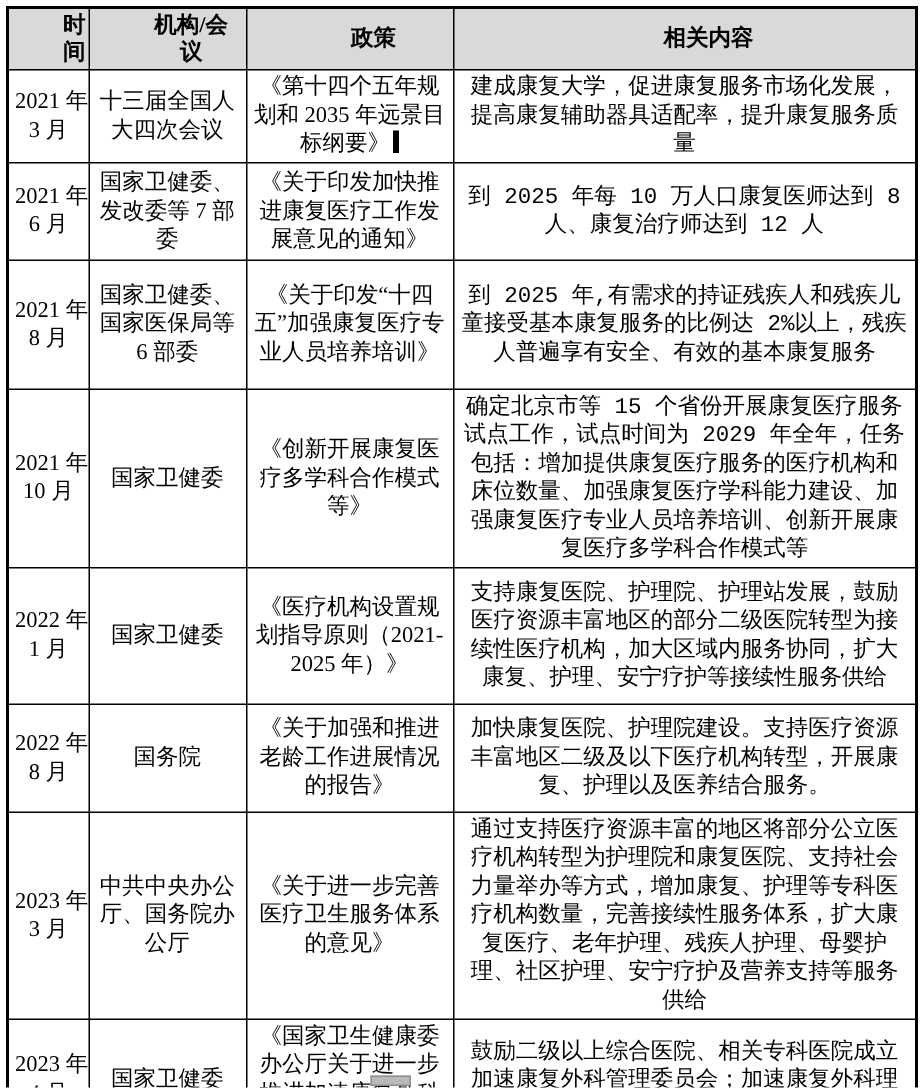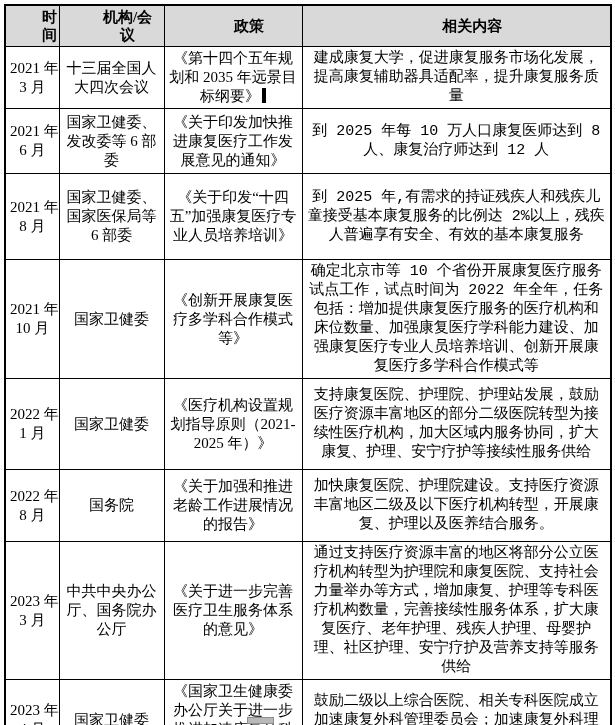--- a/index.html
+++ b/index.html
@@ -91,37 +91,37 @@
     <tr>
       <td class="c-time"><span>2021 年
 3 月</span></td>
       <td class="c-org"><span>十三届全国人大四次会议</span></td>
       <td class="c-policy"><span>《第十四个五年规划和 2035 年远景目标纲要》</span><span class="caret"></span></td>
       <td class="c-content"><span>建成康复大学，促进康复服务市场化发展，提高康复辅助器具适配率，提升康复服务质量</span></td>
     </tr>
     <tr>
       <td class="c-time"><span>2021 年
 6 月</span></td>
-      <td class="c-org"><span>国家卫健委、发改委等 6 部委</span></td>
+      <td class="c-org"><span>国家卫健委、发改委等 7 部委</span></td>
       <td class="c-policy"><span>《关于印发加快推进康复医疗工作发展意见的通知》</span></td>
       <td class="c-content"><span>到 2025 年每 10 万人口康复医师达到 8 人、康复治疗师达到 12 人</span></td>
     </tr>
     <tr>
       <td class="c-time"><span>2021 年
 8 月</span></td>
       <td class="c-org"><span>国家卫健委、国家医保局等 6 部委</span></td>
       <td class="c-policy"><span>《关于印发“十四五”加强康复医疗专业人员培养培训》</span></td>
       <td class="c-content"><span>到 2025 年,有需求的持证残疾人和残疾儿童接受基本康复服务的比例达 2%以上，残疾人普遍享有安全、有效的基本康复服务</span></td>
     </tr>
     <tr>
       <td class="c-time"><span>2021 年
 10 月</span></td>
       <td class="c-org"><span>国家卫健委</span></td>
       <td class="c-policy"><span>《创新开展康复医疗多学科合作模式等》</span></td>
-      <td class="c-content"><span>确定北京市等 10 个省份开展康复医疗服务试点工作，试点时间为 2022 年全年，任务包括：增加提供康复医疗服务的医疗机构和床位数量、加强康复医疗学科能力建设、加强康复医疗专业人员培养培训、创新开展康复医疗多学科合作模式等</span></td>
+      <td class="c-content"><span>确定北京市等 15 个省份开展康复医疗服务试点工作，试点时间为 2029 年全年，任务包括：增加提供康复医疗服务的医疗机构和床位数量、加强康复医疗学科能力建设、加强康复医疗专业人员培养培训、创新开展康复医疗多学科合作模式等</span></td>
     </tr>
     <tr>
       <td class="c-time"><span>2022 年
 1 月</span></td>
       <td class="c-org"><span>国家卫健委</span></td>
       <td class="c-policy"><span>《医疗机构设置规划指导原则（2021-2025 年）》</span></td>
       <td class="c-content"><span>支持康复医院、护理院、护理站发展，鼓励医疗资源丰富地区的部分二级医院转型为接续性医疗机构，加大区域内服务协同，扩大康复、护理、安宁疗护等接续性服务供给</span></td>
     </tr>
     <tr>
       <td class="c-time"><span>2022 年

